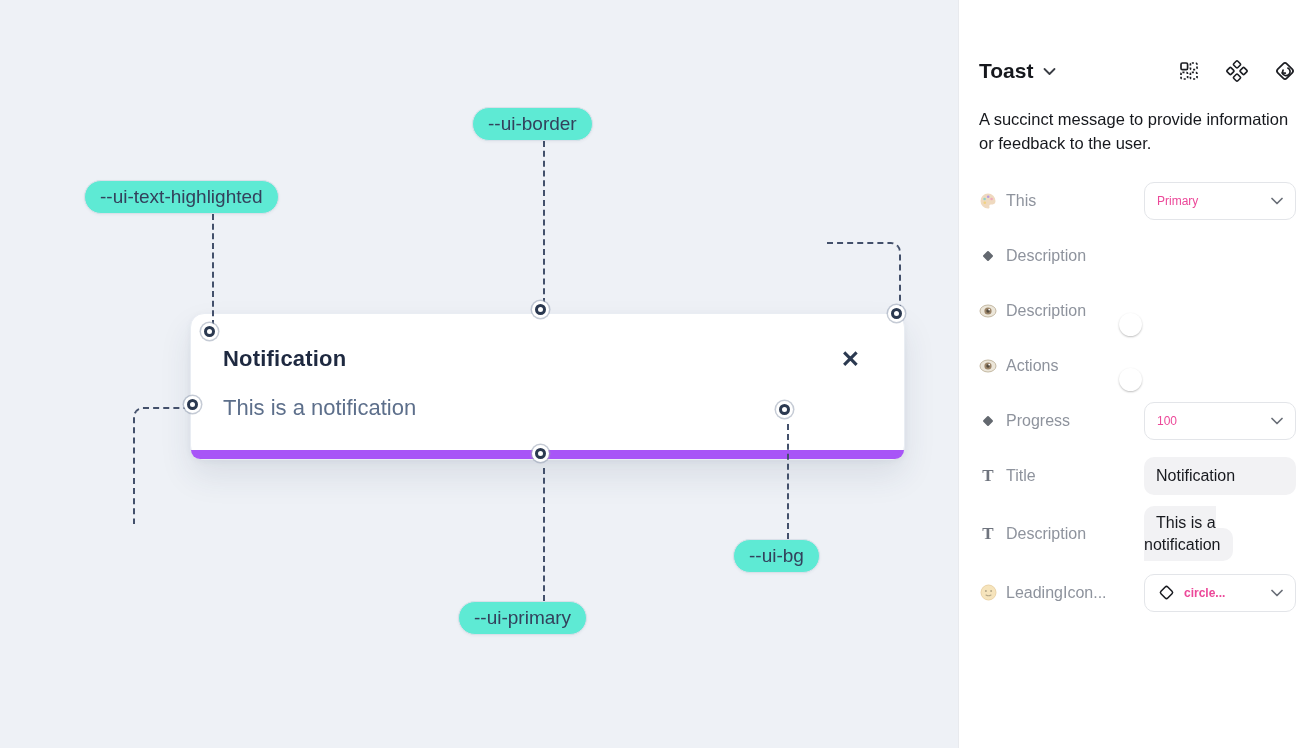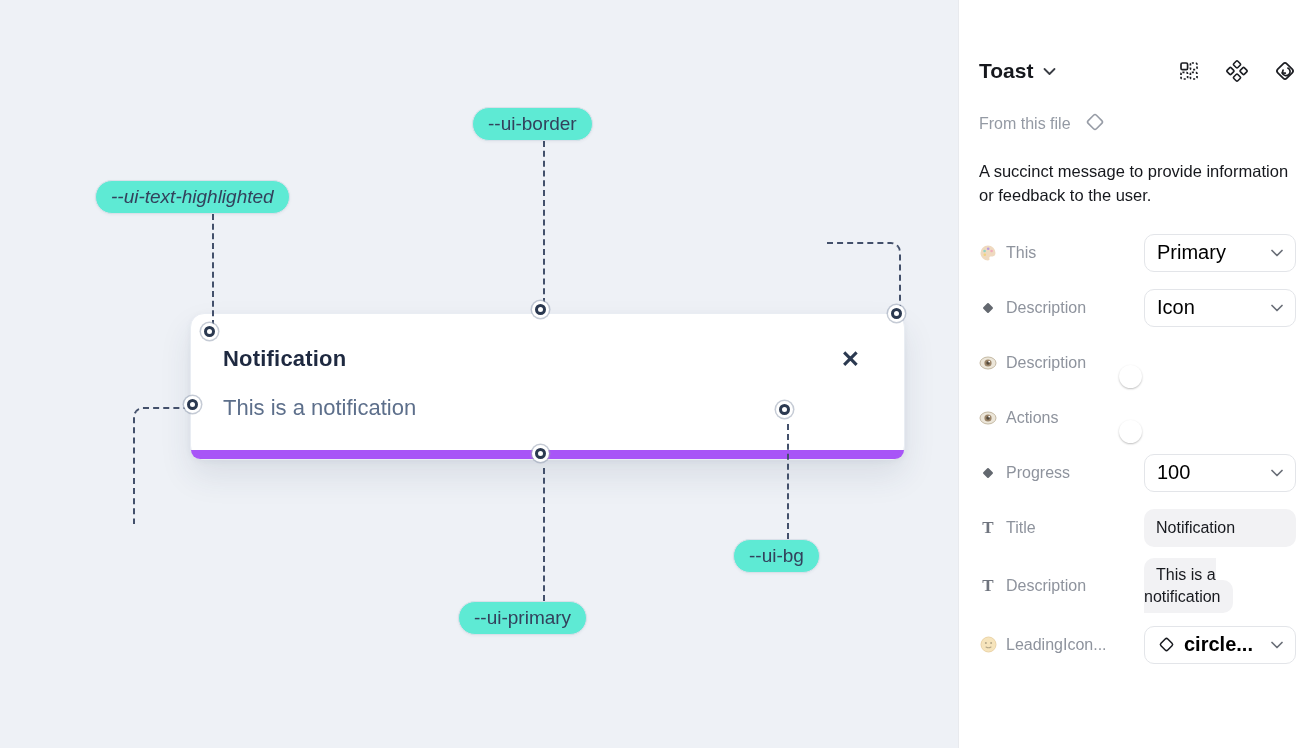--- a/index.html
+++ b/index.html
@@ -18,21 +18,21 @@
   .toast-desc  { position:absolute; left:32px; top:81px; font-size:22px; font-weight:400; color:#5d6f8b; }
   .toast-close { position:absolute; right:44px; top:34px; font-size:23px; font-weight:700; color:#2b3950; cursor:pointer; line-height:1; }
   .toast-bar   { position:absolute; left:0; right:0; bottom:0; height:9px; background:#a855f7; border-radius:0 0 13px 13px; }
 
   .pill {
     position:absolute; background:#5eead4; border:1px solid #d9e0e9; border-radius:17px;
     height:34px; line-height:32px; padding:0 15px; font-size:19px; color:#33415c; font-weight:500;
     box-shadow:0 1px 3px rgba(30,45,70,.05); white-space:nowrap; z-index:4;
   }
   #pill-border      { left:472px; top:107px; }
-  #pill-highlighted { left:95px;  top:180px;font-style:italic; }
+  #pill-highlighted { left:84px;  top:180px; }
   #pill-radius      { left:684px; top:226px; }
   #pill-muted       { left:30px;  top:524px; }
   #pill-primary     { left:458px; top:601px; }
   #pill-bg          { left:733px; top:539px; }
 
   .dash { position:absolute; z-index:3; }
   .dash.v { border-left:2px dashed #43506b; width:0; }
   #line-border      { left:543px; top:141px; height:163px; }
   #line-highlighted { left:212px; top:214px; height:112px; }
   #line-primary     { left:543px; top:468px; height:133px; }
@@ -68,21 +68,21 @@
 
   .props { margin-top:26px; }
   .prow { display:flex; align-items:center; margin-bottom:17px; min-height:38px; }
   .plabel { flex:1; display:flex; align-items:center; gap:9px; color:#8e939d; font-size:16px; overflow:hidden; white-space:nowrap; }
   .licon { display:inline-flex; width:18px; justify-content:center; flex:0 0 18px; }
   .ticon { font-family:"Liberation Serif", serif; font-weight:700; font-size:17px; color:#6f747e; }
   .pcontrol { width:152px; flex:0 0 152px; }
 
   .dropdown {
     display:flex; align-items:center; height:38px; border:1px solid #e3e5e9; border-radius:10px;
-    padding:0 12px; background:#fff; font-size:20px; color:#000000; font-weight:500; cursor:pointer;
+    padding:0 12px; background:#fff; font-size:12px; color:#ec4899; font-weight:500; cursor:pointer;
   }
   .dropdown .dd-value { flex:1; overflow:hidden; text-overflow:ellipsis; white-space:nowrap; }
   .dropdown .dd-diamond { margin-right:8px; display:inline-flex; }
 
   .toggle { width:48px; height:27px; border-radius:14px; background:#2b9ff7; position:relative; cursor:pointer; }
   .toggle .knob { position:absolute; top:2px; right:2px; width:23px; height:23px; border-radius:50%; background:#fff;
                   box-shadow:0 1px 2px rgba(0,0,0,.25); }
 
   .textfield { background:#f2f2f4; border-radius:10px; padding:8px 12px; font-size:16px; font-weight:500;
                color:#17191e; line-height:1.4; cursor:text; }
@@ -151,28 +151,20 @@
         <span class="hicon">
           <svg width="22" height="22" viewBox="0 0 22 22" fill="none" stroke="#1c1e23" stroke-width="1.7">
             <rect x="4.6" y="4.6" width="12.8" height="12.8" rx="2.6" transform="rotate(45 11 11)"></rect>
             <path d="M13.9 8.1 A4 4 0 1 1 8.3 12.9" stroke-linecap="round"></path>
             <path d="M8.3 12.9 l3 0.3 M8.3 12.9 l0.8 -2.8" stroke-linecap="round"></path>
           </svg>
         </span>
       </span>
     </div>
 
-    <div class="source-row">
-      <span>From this file</span>
-      <span>
-        <svg width="24" height="24" viewBox="0 0 24 24" fill="none" stroke="#979ca6" stroke-width="1.6">
-          <rect x="6.2" y="6.2" width="11.6" height="11.6" rx="2" transform="rotate(45 12 12)"></rect>
-        </svg>
-      </span>
-    </div>
 
     <div class="panel-desc">A succinct message to provide information or feedback to the user.</div>
 
     <div class="props">
 
       <div class="prow">
         <span class="plabel">
           <span class="licon">
             <svg width="18" height="18" viewBox="0 0 18 18">
               <path d="M9 1.5a7.5 7.5 0 1 0 0 15c1.2 0 1.8-.7 1.4-1.8-.4-1.1.2-2.2 1.5-2.2h1.6A3.5 3.5 0 0 0 16.5 9 7.5 7.5 0 0 0 9 1.5z" fill="#ecd2b4" opacity=".85"></path>
@@ -196,28 +188,20 @@
 
       <div class="prow">
         <span class="plabel">
           <span class="licon">
             <svg width="14" height="14" viewBox="0 0 14 14">
                 <rect x="3.2" y="3.2" width="7.6" height="7.6" rx="1" transform="rotate(45 7 7)" fill="#63686f"></rect>
               </svg>
           </span>
           <span>Description</span>
         </span>
-        <span class="pcontrol">
-          <span class="dropdown">
-            <span class="dd-value">Icon</span>
-            <svg width="12" height="8" viewBox="0 0 12 8">
-                <path d="M1 1.5l5 5 5-5" fill="none" stroke="#6a6f78" stroke-width="1.7" stroke-linecap="round" stroke-linejoin="round"></path>
-              </svg>
-          </span>
-        </span>
       </div>
 
       <div class="prow">
         <span class="plabel">
           <span class="licon">
             <svg width="18" height="14" viewBox="0 0 18 14" opacity=".85">
               <ellipse cx="9" cy="7" rx="8" ry="6" fill="#e9e2d3" stroke="#b9ac92" stroke-width="1"></ellipse>
               <circle cx="9" cy="7" r="3.6" fill="#8a6f4e"></circle>
               <circle cx="9" cy="7" r="1.7" fill="#352a1a"></circle>
               <circle cx="10.2" cy="5.6" r="0.9" fill="#fff"></circle>

